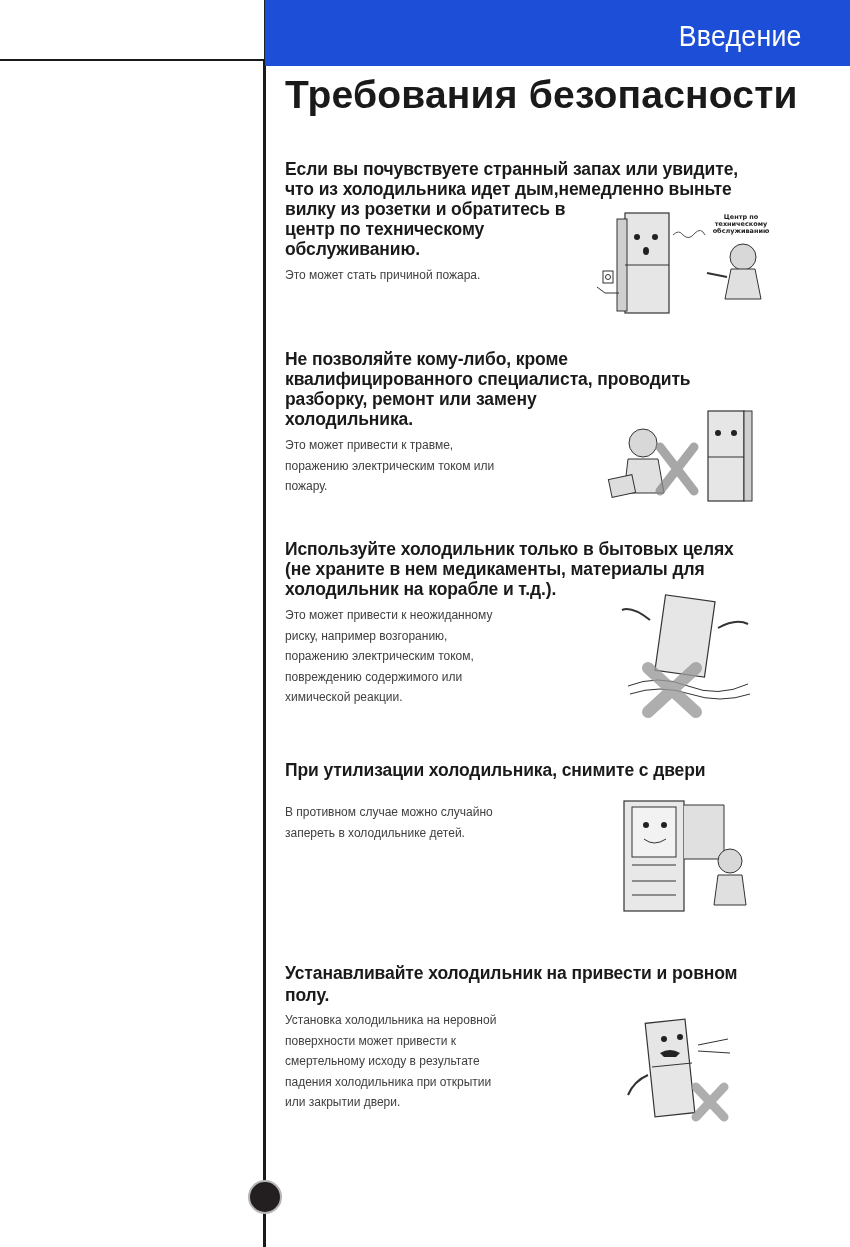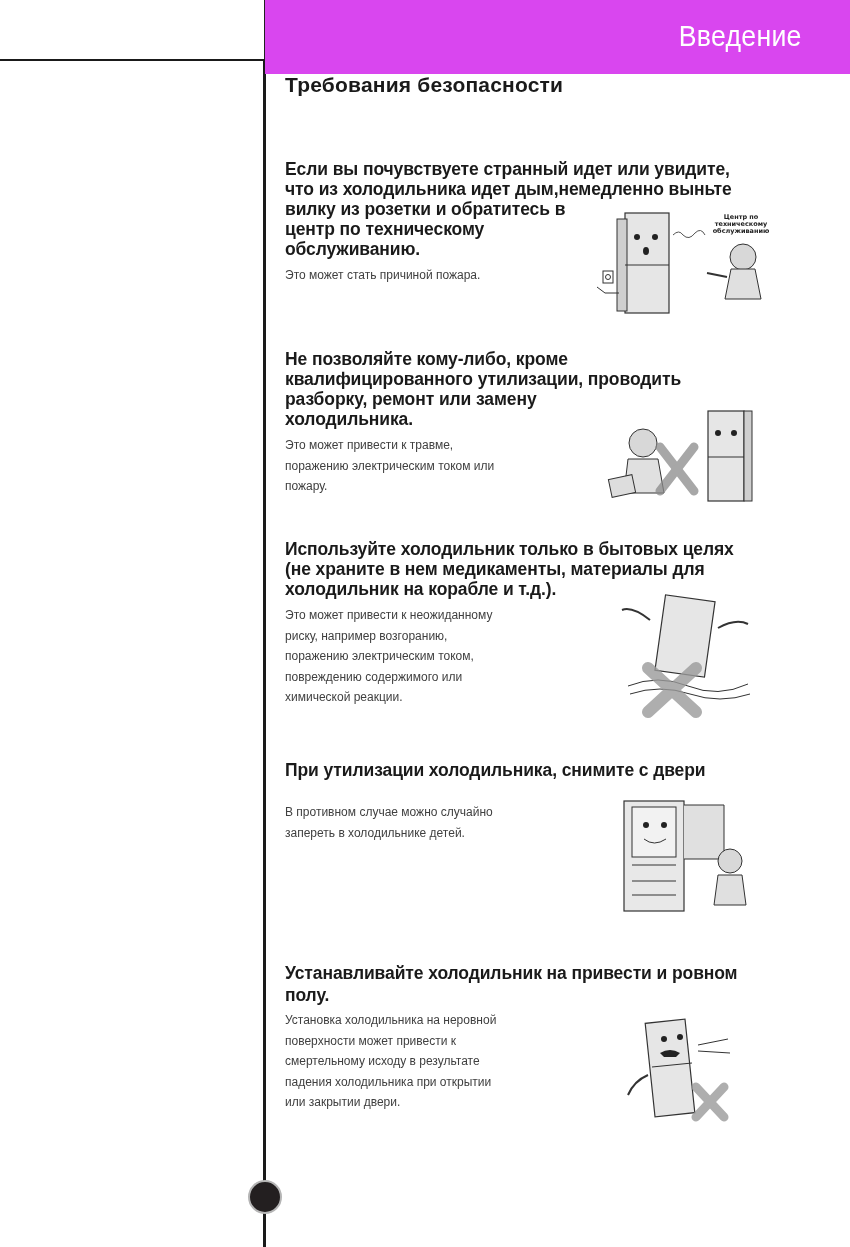--- a/index.html
+++ b/index.html
@@ -1,24 +1,24 @@
 <!DOCTYPE html>
 <html><head>
 <meta charset="utf-8">
 <style>
   html, body { margin: 0; padding: 0; background: #ffffff; }
   body { width: 850px; height: 1247px; position: relative; overflow: hidden;
          font-family: "Liberation Sans", sans-serif; color: #1a1a1a; }
   .vline-top { position: absolute; left: 264px; top: 0; width: 1px; height: 60px; background: #222; }
   .vline { position: absolute; left: 263px; top: 60px; width: 3px; height: 1187px; background: #1a1a1a; }
   .hline { position: absolute; left: 0; top: 59px; width: 850px; height: 2px; background: #1a1a1a; }
-  .header-box { position: absolute; left: 265px; top: 0; width: 585px; height: 74px; background: #d946ef; }
+  .header-box { position: absolute; left: 265px; top: 0; width: 585px; height: 66px; background: #1d4ed8; }
   .header-title { position: absolute; right: 48px; top: 20px; font-size: 29px; color: #ffffff;
                   font-family: "Liberation Sans", sans-serif; letter-spacing: 0.3px; transform: scaleX(0.92); transform-origin: right; }
-  .page-title { position: absolute; left: 285px; top: 73px; font-size: 21px; font-weight: bold; color: #1a1a1a;
+  .page-title { position: absolute; left: 285px; top: 73px; font-size: 39px; font-weight: bold; color: #1a1a1a;
                 letter-spacing: 0.2px; white-space: nowrap; }
   .section { position: absolute; left: 285px; width: 500px; }
   .sec-head { font-size: 17.5px; font-weight: bold; line-height: 20px; color: #1a1a1a; white-space: nowrap; letter-spacing: -0.1px; }
   .sec-body { font-size: 12px; line-height: 20.5px; color: #404040; margin-top: 6px; white-space: nowrap; }
   .illus { position: absolute; }
   .page-dot { position: absolute; left: 248px; top: 1180px; width: 30px; height: 30px; border-radius: 50%;
               background: #231f20; border: 2px solid #b5b5b5; }
   svg { display: block; }
 </style>
 </head>
@@ -28,21 +28,21 @@
 <div class="vline"></div>
 <div class="hline"></div>
 <div class="header-box">
   <div class="header-title">Введение</div>
 </div>
 
 <div class="page-title">Требования безопасности</div>
 
 <div class="section" style="top:159px;">
   <div class="sec-head">
-    <div>Если вы почувствуете странный идет или увидите,</div>
+    <div>Если вы почувствуете странный запах или увидите,</div>
     <div>что из холодильника идет дым,немедленно выньте</div>
     <div>вилку из розетки и обратитесь в</div>
     <div>центр по техническому</div>
     <div>обслуживанию.</div>
   </div>
   <div class="sec-body">
     <div>Это может стать причиной пожара.</div>
   </div>
 </div>
 <div class="illus" style="left:595px; top:205px;">
@@ -66,21 +66,21 @@
     <path d="M132 72 l-20 -4" stroke="#333" stroke-width="2"></path>
     <text x="146" y="14" font-size="6.5" font-weight="bold" text-anchor="middle" fill="#222" font-family="DejaVu Sans, sans-serif">Центр по</text>
     <text x="146" y="21" font-size="6.5" font-weight="bold" text-anchor="middle" fill="#222" font-family="DejaVu Sans, sans-serif">техническому</text>
     <text x="146" y="28" font-size="6.5" font-weight="bold" text-anchor="middle" fill="#222" font-family="DejaVu Sans, sans-serif">обслуживанию</text>
   </svg>
 </div>
 
 <div class="section" style="top:349px;">
   <div class="sec-head">
     <div>Не позволяйте кому-либо, кроме</div>
-    <div>квалифицированного утилизации, проводить</div>
+    <div>квалифицированного специалиста, проводить</div>
     <div>разборку, ремонт или замену</div>
     <div>холодильника.</div>
   </div>
   <div class="sec-body">
     <div>Это может привести к травме,</div>
     <div>поражению электрическим током или</div>
     <div>пожару.</div>
   </div>
 </div>
 <div class="illus" style="left:598px; top:405px;">

